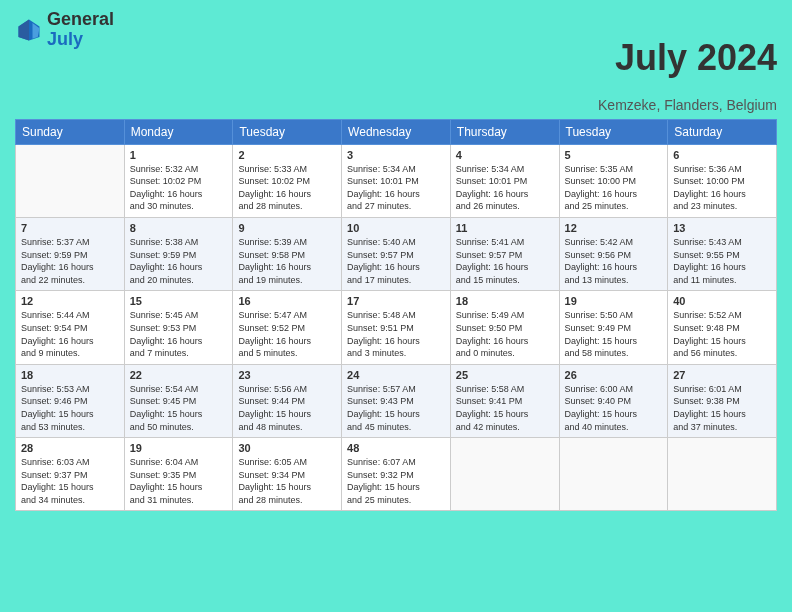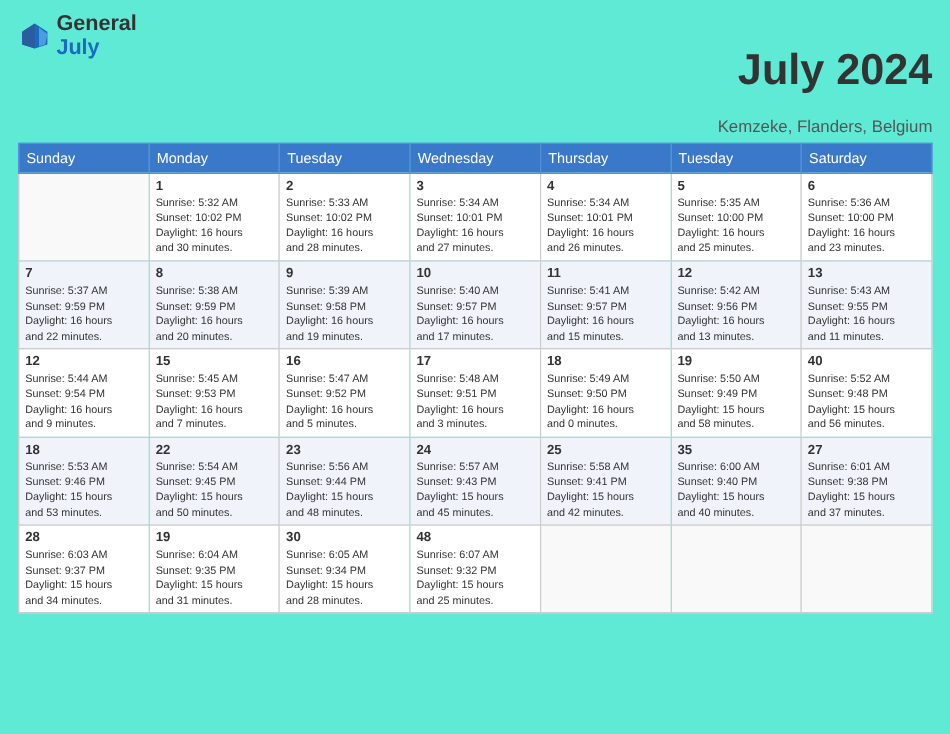--- a/index.html
+++ b/index.html
@@ -232,21 +232,21 @@
           </td>
           <td>
             <div class="day-number">24</div>
             <div class="day-info">Sunrise: 5:57 AM<br>Sunset: 9:43 PM<br>Daylight: 15 hours<br>and 45 minutes.</div>
           </td>
           <td>
             <div class="day-number">25</div>
             <div class="day-info">Sunrise: 5:58 AM<br>Sunset: 9:41 PM<br>Daylight: 15 hours<br>and 42 minutes.</div>
           </td>
           <td>
-            <div class="day-number">35</div>
+            <div class="day-number">26</div>
             <div class="day-info">Sunrise: 6:00 AM<br>Sunset: 9:40 PM<br>Daylight: 15 hours<br>and 40 minutes.</div>
           </td>
           <td>
             <div class="day-number">27</div>
             <div class="day-info">Sunrise: 6:01 AM<br>Sunset: 9:38 PM<br>Daylight: 15 hours<br>and 37 minutes.</div>
           </td>
         </tr>
         <tr>
           <td>
             <div class="day-number">28</div>

